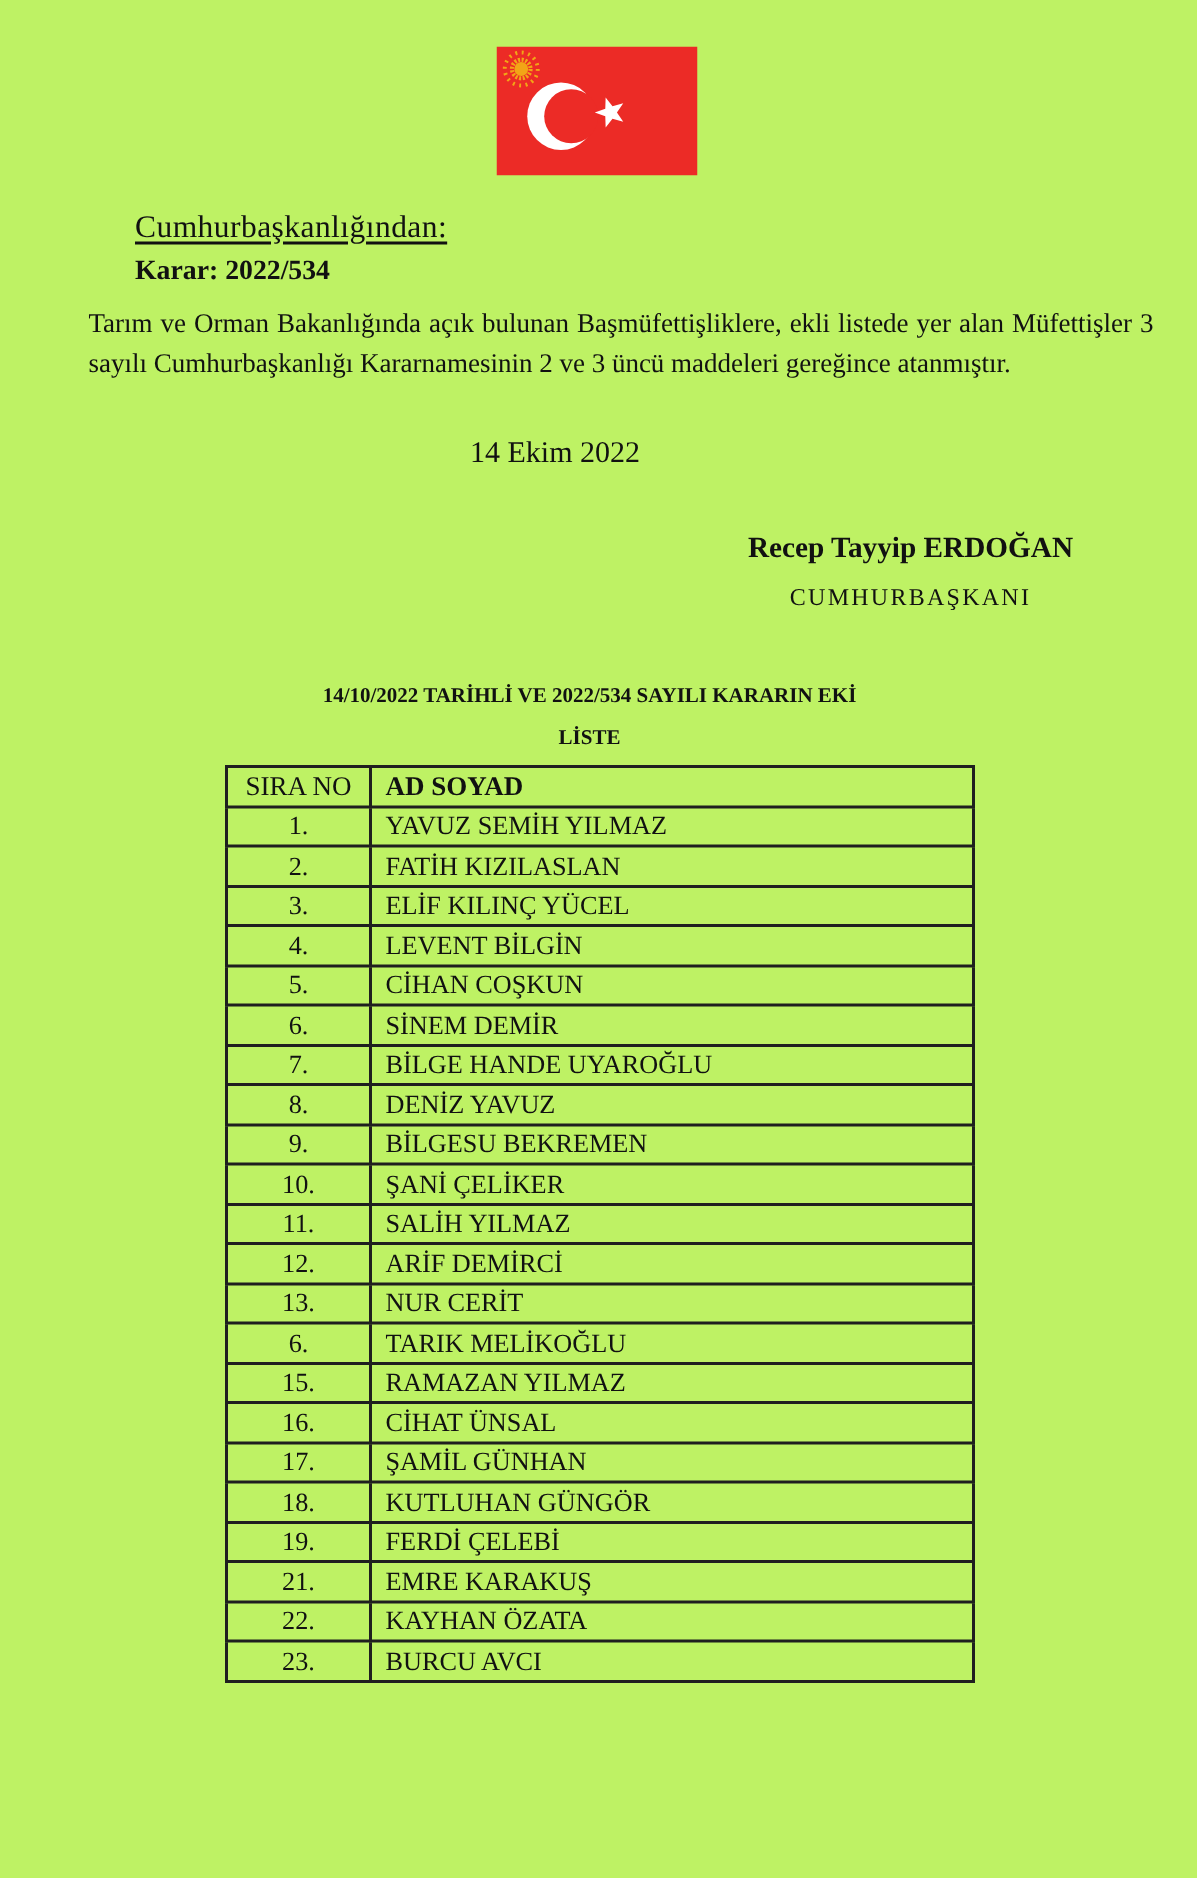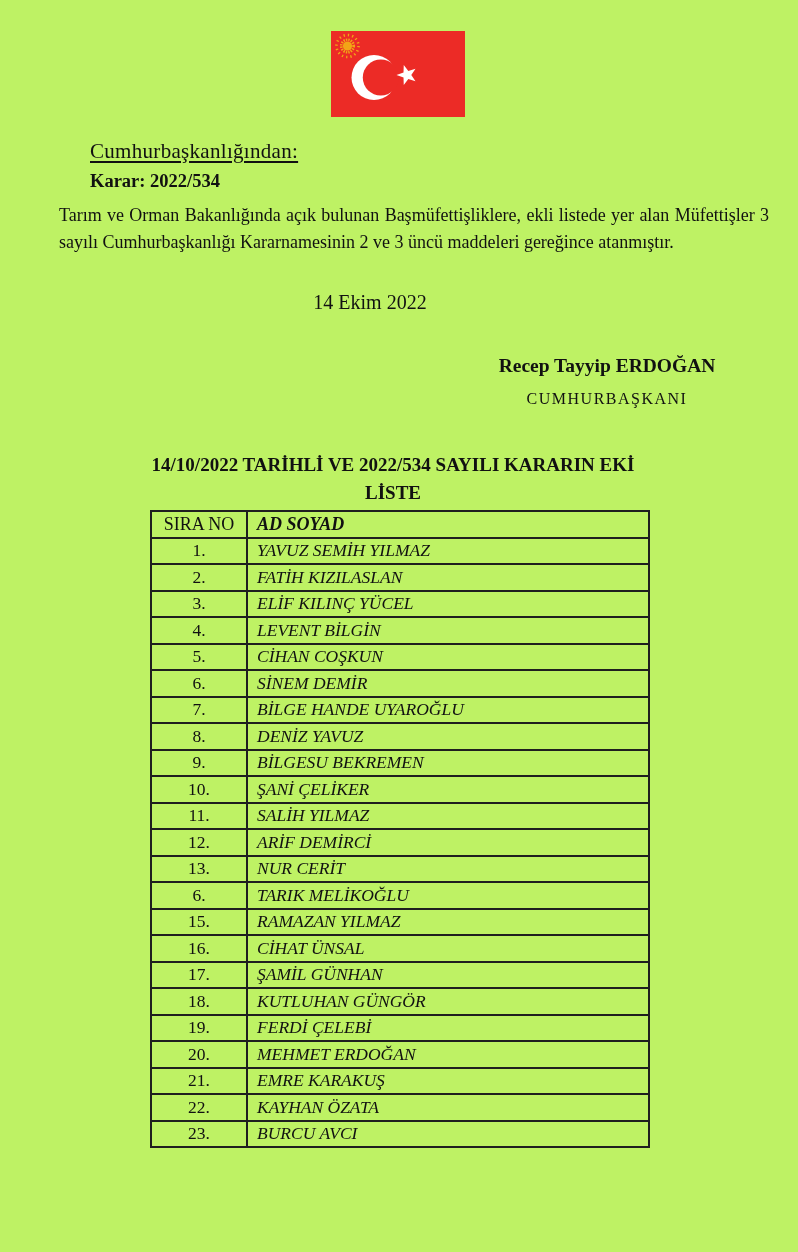--- a/index.html
+++ b/index.html
@@ -82,21 +82,21 @@
     white-space: nowrap;
   }
 
   
   .list-title {
     position: absolute;
     left: 0;
     top: 451px;
     width: 786px;
     text-align: center;
-    font-size: 19px;
+    font-size: 14px;
     font-weight: bold;
     line-height: 28px;
   }
 
   
   table.roster {
     position: absolute;
     left: 150px;
     top: 510px;
     width: 500px;
@@ -108,21 +108,21 @@
   table.roster td, table.roster th {
     border: 2px solid #1f1f1f;
     height: 24.5px;
     padding: 0;
     vertical-align: middle;
     overflow: hidden;
     white-space: nowrap;
   }
   table.roster th { font-size: 18px; }
   .cell-no { text-align: center; }
-  .cell-name { text-align: left; padding-left: 9px !important; font-style: italic; }
+  .cell-name { text-align: left; padding-left: 9px !important; }
   th.cell-name { font-weight: bold; }
   th.cell-no { font-weight: normal; }
 </style>
 </head>
 <body>
 
 <div class="page">
 
   <div class="flag-wrap">
     <svg width="134" height="86" viewBox="0 0 134 86" xmlns="http://www.w3.org/2000/svg">
@@ -236,24 +236,20 @@
         </tr>
       <tr>
           <td class="cell-no">18.</td>
           <td class="cell-name">KUTLUHAN GÜNGÖR</td>
         </tr>
       <tr>
           <td class="cell-no">19.</td>
           <td class="cell-name">FERDİ ÇELEBİ</td>
         </tr>
       <tr>
-          <td class="cell-no">20.</td>
-          <td class="cell-name">MEHMET ERDOĞAN</td>
-        </tr>
-      <tr>
           <td class="cell-no">21.</td>
           <td class="cell-name">EMRE KARAKUŞ</td>
         </tr>
       <tr>
           <td class="cell-no">22.</td>
           <td class="cell-name">KAYHAN ÖZATA</td>
         </tr>
       <tr>
           <td class="cell-no">23.</td>
           <td class="cell-name">BURCU AVCI</td>

